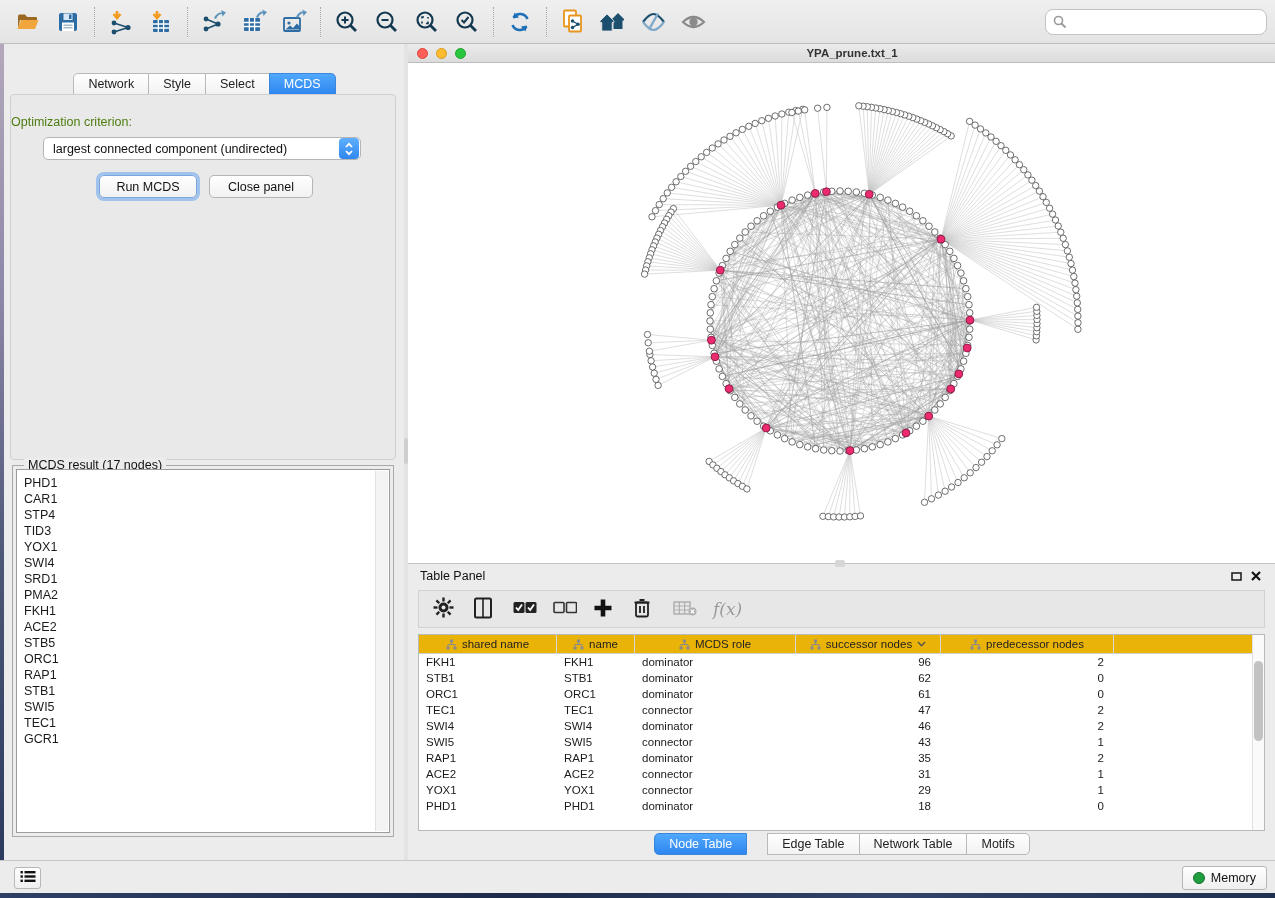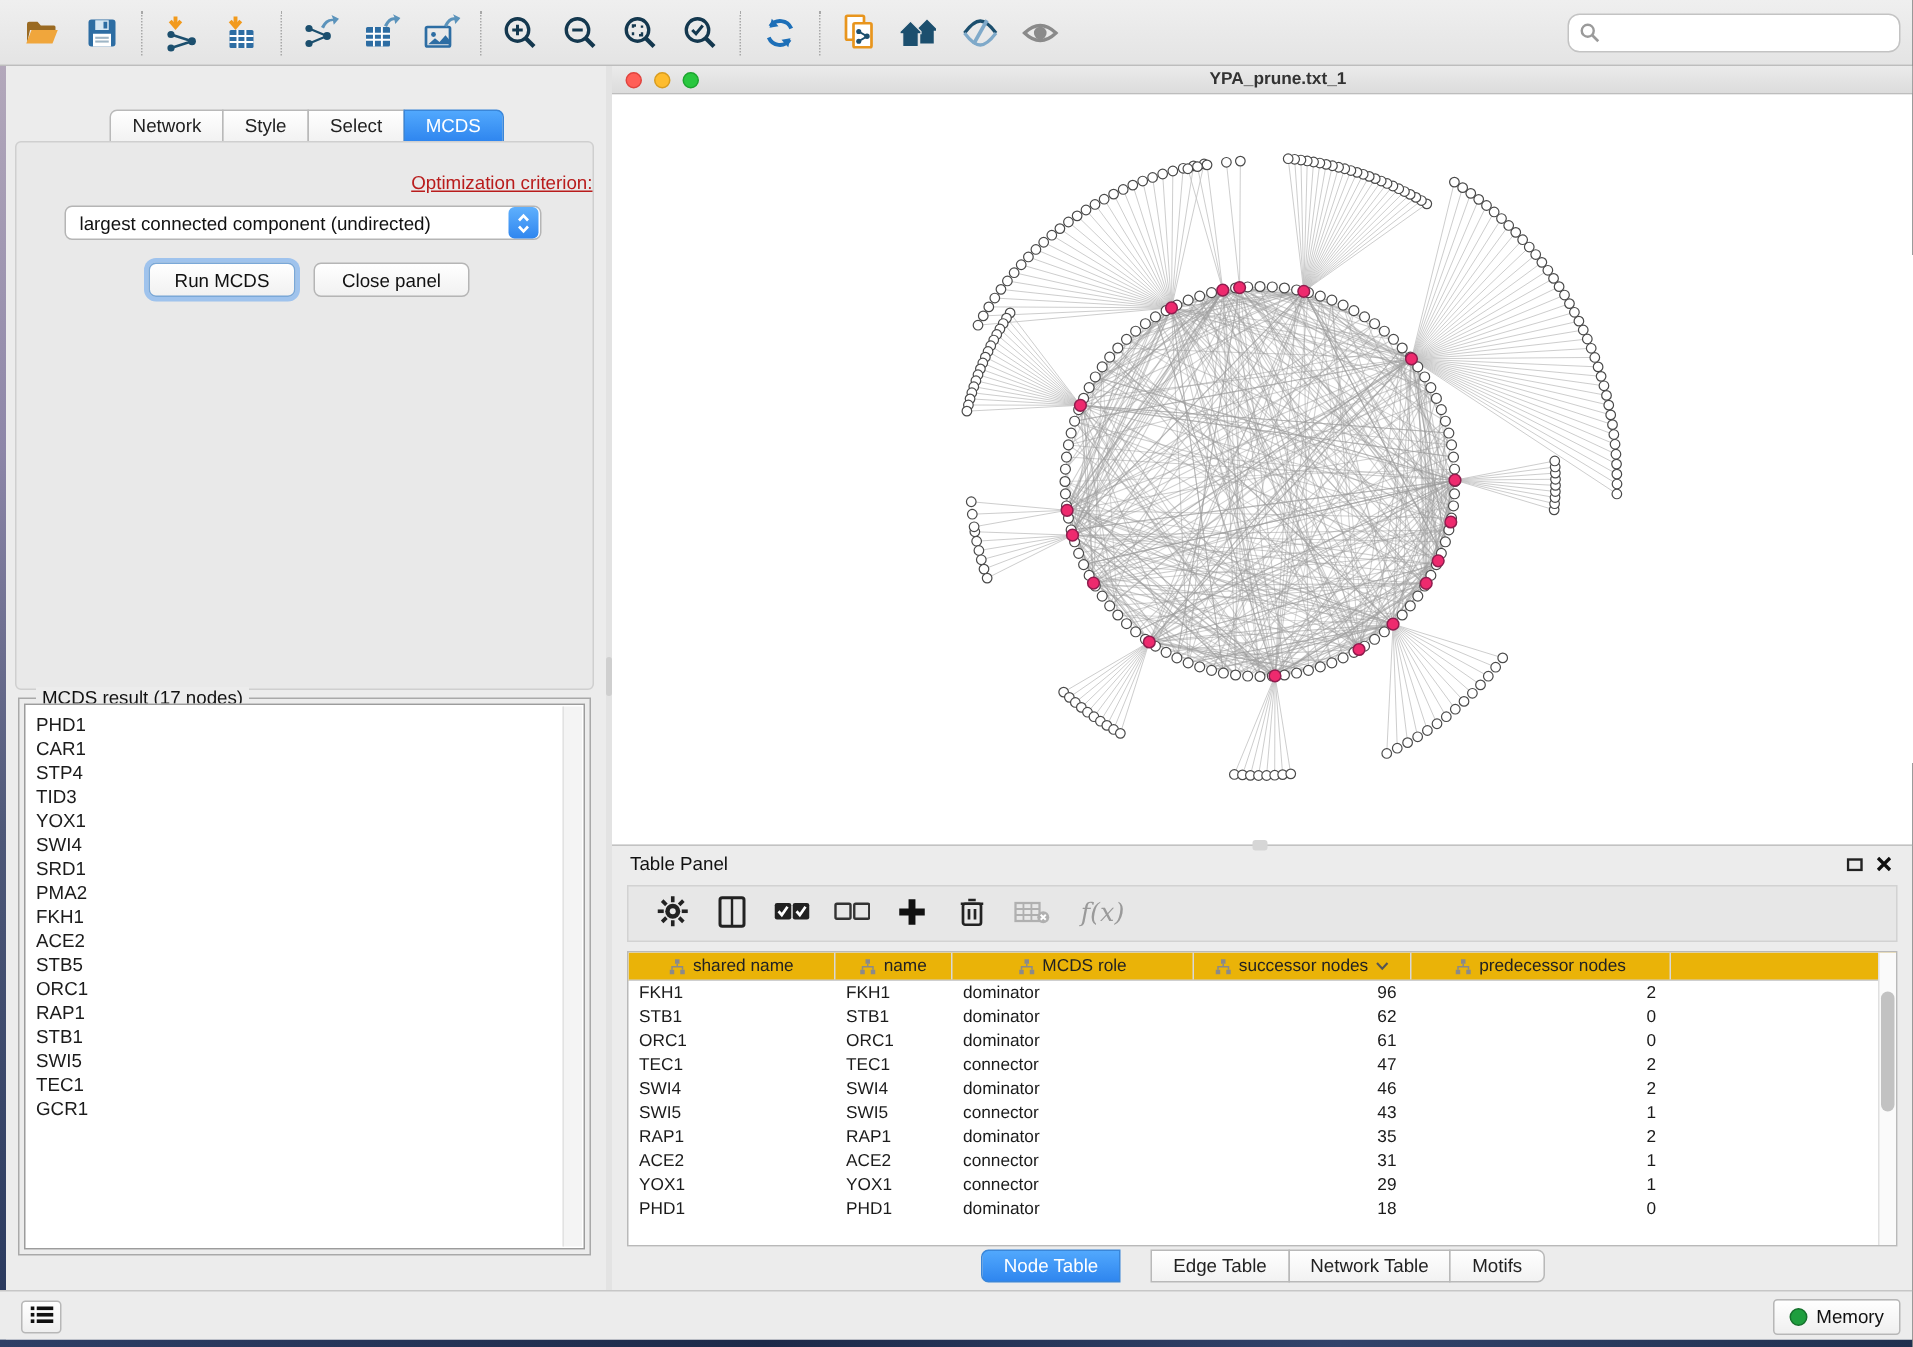--- a/index.html
+++ b/index.html
@@ -33,21 +33,21 @@
   .mini-btn{position:absolute;top:4px;width:18px;height:16px;border:none;background:transparent;
             padding:0;cursor:pointer;display:flex;align-items:center;justify-content:center;}
   .tabs-row{position:absolute;left:0;top:29px;width:100%;display:flex;justify-content:center;}
   .tab{height:22px;padding:0 14px;border:1px solid #b9b9b9;background:linear-gradient(#ffffff,#f2f2f2);
        font-size:12.5px;display:flex;align-items:center;margin-right:-1px;cursor:pointer;color:#222;}
   .tab:first-child{border-radius:5px 0 0 0;}
   .tab:last-child{border-radius:0 5px 0 0;}
   .tab.active{background:linear-gradient(#51a8fd,#2f86ef);color:#fff;border-color:#3a86d8;}
   .cp-box{position:absolute;left:6px;top:50px;width:386px;height:366px;background:#e9e9e9;
           border:1px solid #cfcfcf;border-radius:4px;}
-  .opt-label{position:absolute;left:0;right:0;top:20px;text-align:right;font-size:12.5px;color:#b91c1c;text-decoration:underline;}
+  .opt-label{position:absolute;left:0;right:0;top:20px;text-align:left;font-size:12.5px;color:#4d7c0f;}
   .combo{position:absolute;left:32px;top:42px;width:318px;height:23px;background:#fff;
          border:1px solid #b5b5b5;border-radius:5px;display:flex;align-items:center;cursor:pointer;}
   .combo-text{flex:1;font-size:12.5px;padding-left:9px;color:#111;white-space:nowrap;}
   .combo-spin{width:20px;height:21px;margin-right:1px;border-radius:4px;
               background:linear-gradient(#5fb0fd,#2f86ef);display:flex;flex-direction:column;
               align-items:center;justify-content:center;gap:2px;}
   .btn{height:23px;border:1px solid #b5b5b5;border-radius:5px;background:linear-gradient(#ffffff,#f1f1f1);
        font-size:12.5px;color:#111;cursor:pointer;padding:0 14px;}
   .btn.focus{box-shadow:0 0 0 3px rgba(110,170,240,.6);border-color:#7aa8d8;}
   .run-btn{position:absolute;left:88px;top:80px;width:98px;}
@@ -74,21 +74,21 @@
   .net-title{position:absolute;left:0;right:0;top:3px;text-align:center;font-size:11.5px;
              font-weight:bold;color:#333;}
   .net-canvas{position:absolute;left:0;top:19px;width:867px;height:500px;background:#fff;}
 
   
   .tpanel{position:absolute;left:408px;top:563px;width:867px;height:297px;background:#ececec;
           border-top:1px solid #c2c2c2;}
   .tp-toolbar{position:absolute;left:10px;right:10px;top:26px;height:38px;background:#e7e7e7;
               border:1px solid #d2d2d2;display:flex;align-items:center;gap:10px;padding-left:14px;}
   .tpi{width:30px;height:30px;border:none;background:transparent;display:flex;align-items:center;
-       justify-content:center;padding:0;cursor:pointer;}
+       padding:0;cursor:pointer;}
   .fx{font-family:"DejaVu Serif",serif;font-style:italic;font-size:17px;color:#9a9a9a;}
   .tbl{position:absolute;left:10px;right:10px;top:70px;height:197px;background:#fff;
        border:1px solid #b9b9b9;overflow:hidden;}
   .tbl-head{display:flex;height:19px;background:#eab308;border-bottom:1px solid #cfcfcf;}
   .th{display:flex;align-items:center;justify-content:center;gap:5px;font-size:11.5px;color:#222;
       border-right:1px solid #d8d8d8;cursor:pointer;overflow:hidden;}
   .trow{display:flex;height:16px;align-items:center;font-size:11.5px;cursor:default;}
   .td{padding-left:7px;white-space:nowrap;overflow:hidden;}
   .td.num{text-align:right;padding-right:10px;padding-left:0;}
   .tbl-track{position:absolute;top:0;bottom:0;right:0;width:12px;background:#fafafa;border-left:1px solid #e0e0e0;}

